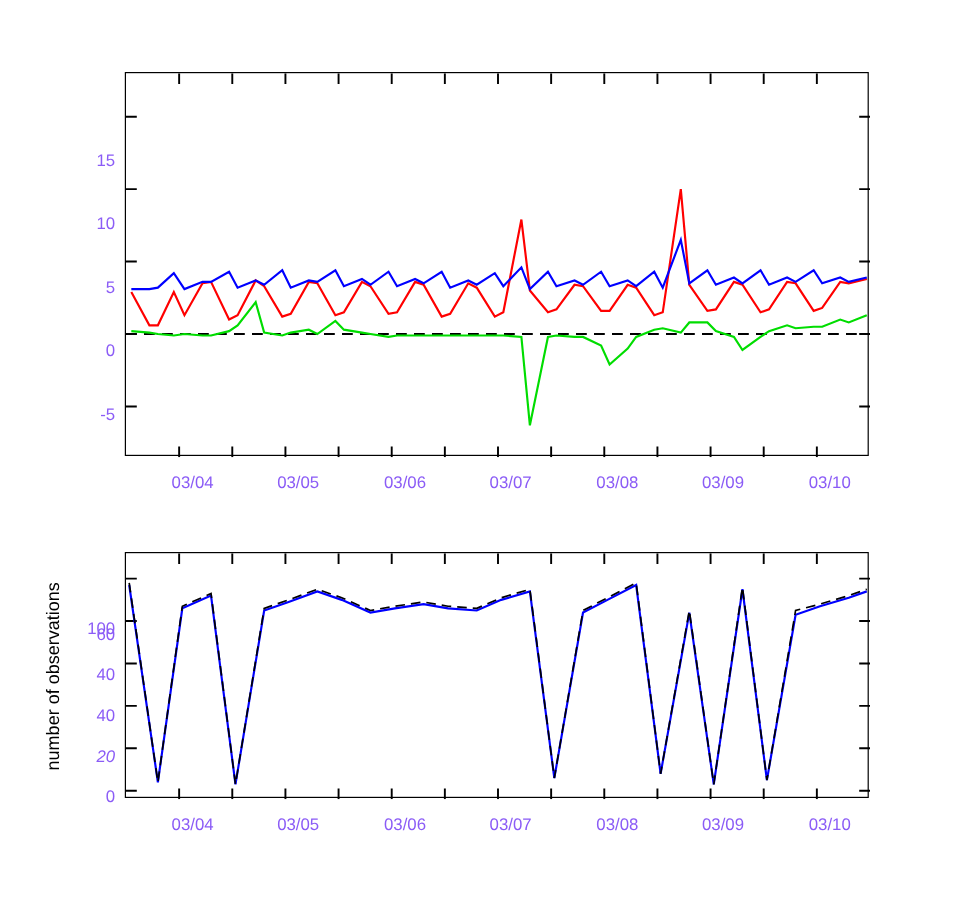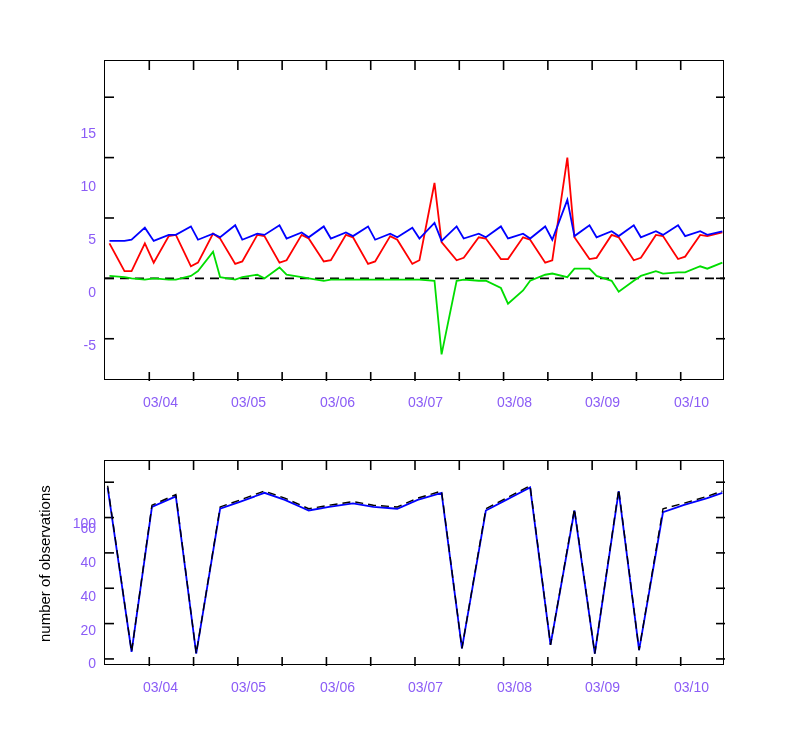--- a/index.html
+++ b/index.html
@@ -175,21 +175,21 @@
   </div>
 
   <div class="panel" id="bottom-panel">
 
     <div class="axis-title-y" style="left:36px; top:192px;">number of observations</div>
 
     <div class="ylabel-tick" style="left:46px; top:37px; width:50px;margin-top:28px;">100</div>
     <div class="ylabel-tick" style="left:46px; top:70px; width:50px;">60</div>
     <div class="ylabel-tick" style="left:46px; top:104px; width:50px;">40</div>
     <div class="ylabel-tick" style="left:46px; top:138px; width:50px;">40</div>
-    <div class="ylabel-tick" style="left:46px; top:172px; width:50px;">20</div>
+    <div class="ylabel-tick" style="left:46px; top:172px; width:50px;font-style:italic;">20</div>
     <div class="ylabel-tick" style="left:46px; top:205px; width:50px;">0</div>
 
     <div class="xlabel-tick" style="left:118px; top:229px; width:60px;">03/04</div>
     <div class="xlabel-tick" style="left:206px; top:229px; width:60px;">03/05</div>
     <div class="xlabel-tick" style="left:295px; top:229px; width:60px;">03/06</div>
     <div class="xlabel-tick" style="left:383px; top:229px; width:60px;">03/07</div>
     <div class="xlabel-tick" style="left:472px; top:229px; width:60px;">03/08</div>
     <div class="xlabel-tick" style="left:560px; top:229px; width:60px;">03/09</div>
     <div class="xlabel-tick" style="left:649px; top:229px; width:60px;">03/10</div>
 

